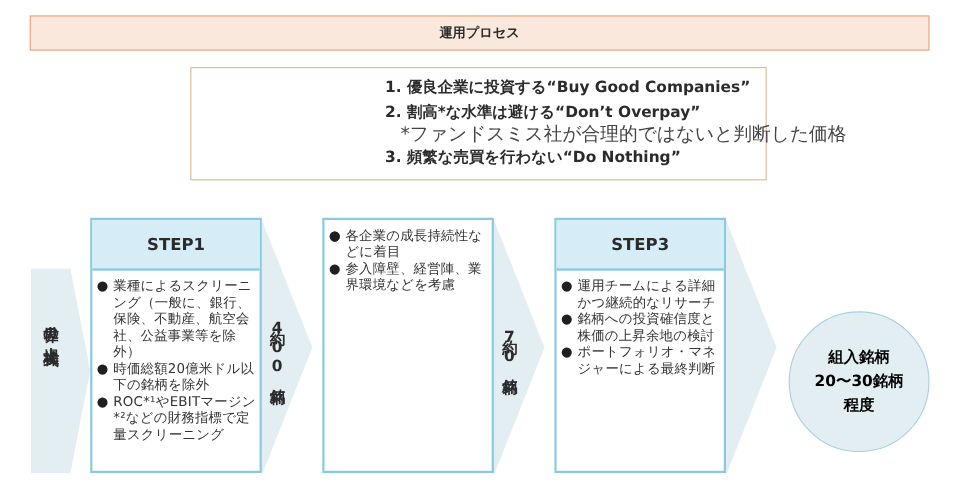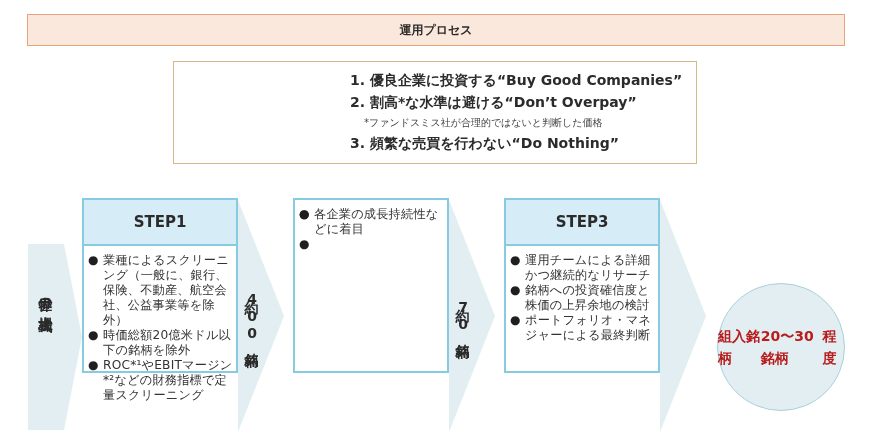--- a/index.html
+++ b/index.html
@@ -15,53 +15,53 @@
 
   .philosophy {
     position: absolute; left: 173px; top: 61px; width: 524px; height: 103px;
     border: 1px solid #d6b98a; background: #fff;
   }
   .philosophy .label {
     position: absolute; left: 22px; top: 31px; font-size: 13px; font-weight: bold; line-height: 20px;
   }
   .philosophy .items { position: absolute; left: 155px; top: 7px; margin-left: 21px; }
   .philosophy .item { font-size: 14px; font-weight: bold; line-height: 22px; white-space: nowrap; }
-  .philosophy .note { font-size: 10px; color: #444; line-height: 19px; padding-left: 14px; white-space: nowrap; }
+  .philosophy .note { font-size: 17px; color: #444; line-height: 19px; padding-left: 14px; white-space: nowrap; }
 
   .shape { position: absolute; }
   .arrow-fill { fill: #e2eef2; }
 
   .vtext {
     position: absolute; writing-mode: vertical-rl; text-orientation: upright;
     font-size: 14px; font-weight: bold; letter-spacing: 1px; color: #2b2b2b;
   }
 
   .step {
-    position: absolute; top: 198px; width: 156px; height: 175px;
+    position: absolute; top: 198px; width: 156px; height: 232px;
     border: 2px solid #86cbe0; background: #fff;
   }
   .step .head {
     height: 46px; background: #d6ecf6; border-bottom: 2px solid #86cbe0;
     display: flex; align-items: center; justify-content: center;
     font-size: 15px; font-weight: bold; color: #2b2b2b;
   }
   .step ul { list-style: none; padding: 7px 2px 0 4px; }
   .step li {
     position: relative; padding-left: 15px; font-size: 12.2px; line-height: 15px; color: #333;
     letter-spacing: 0.2px;
   }
   .step li .bullet {
     position: absolute; left: 0; top: 0; font-size: 12px; color: #1f1f1f;
   }
 
   .circle {
     position: absolute; left: 717px; top: 283px; width: 128px; height: 128px;
     border-radius: 50%; background: #e2eef2; border: 1px solid #a9d0da;
-    display: flex; flex-direction: row; align-items: center; justify-content: center;
-    font-size: 14px; font-weight: bold; line-height: 22px; color: #b91c1c;
+    display: flex; flex-direction: column; align-items: center; justify-content: center;
+    font-size: 14px; font-weight: bold; line-height: 22px; color: #000000;
   }
 </style>
 </head>
 <body>
 
 <div class="title-bar">
   <span>運用プロセス</span>
 </div>
 
 <div class="philosophy">
@@ -98,21 +98,21 @@
     <li><span class="bullet">●</span><span>業種によるスクリーニング（一般に、銀行、保険、不動産、航空会社、公益事業等を除外）</span></li>
     <li><span class="bullet">●</span><span>時価総額20億米ドル以下の銘柄を除外</span></li>
     <li><span class="bullet">●</span><span>ROC*¹やEBITマージン*²などの財務指標で定量スクリーニング</span></li>
   </ul>
 </div>
 
 <div class="step" style="left:293px;">
   <ul>
     <li><span class="bullet">●</span></li>
     <li><span class="bullet">●</span><span>各企業の成長持続性などに着目</span></li>
-    <li><span class="bullet">●</span></li>
+    <li><span class="bullet">●</span><span>参入障壁、経営陣、業界環境などを考慮</span></li>
   </ul>
 </div>
 
 <div class="step" style="left:504px;">
   <div class="head">STEP3</div>
   <ul>
     <li><span class="bullet">●</span><span>運用チームによる詳細かつ継続的なリサーチ</span></li>
     <li><span class="bullet">●</span><span>銘柄への投資確信度と株価の上昇余地の検討</span></li>
     <li><span class="bullet">●</span><span>ポートフォリオ・マネジャーによる最終判断</span></li>
   </ul>

